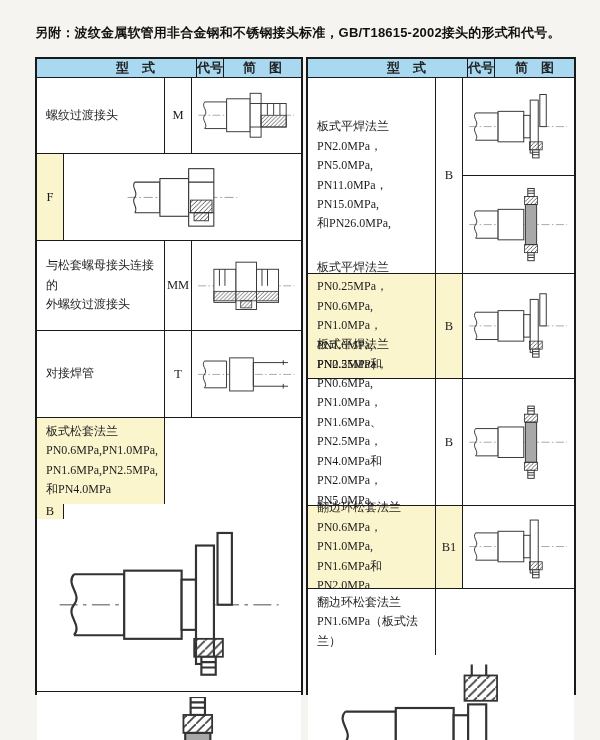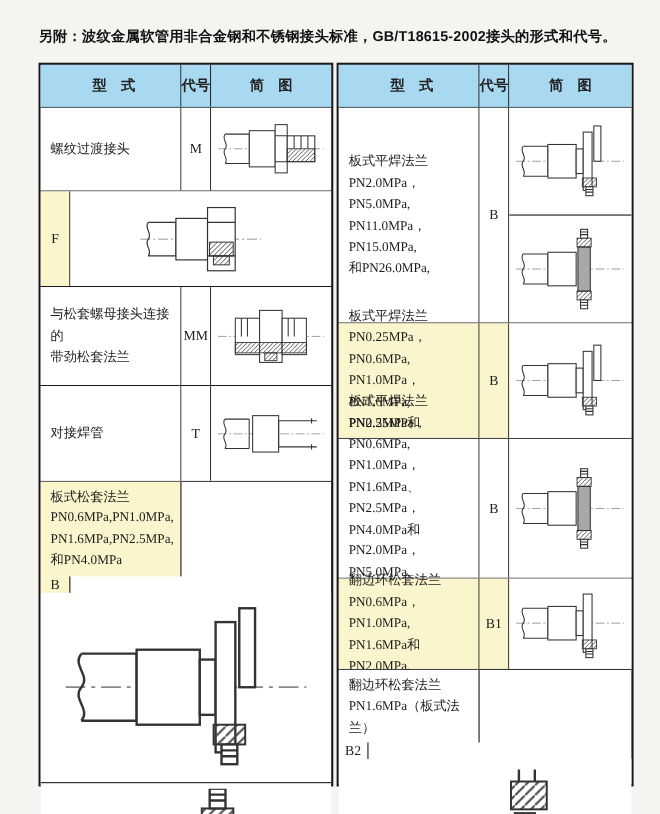--- a/index.html
+++ b/index.html
@@ -36,21 +36,21 @@
   .hl .cell.type,.hl .cell.code{background:var(--hl-bg,#fbf5cd);}
   .cell.type span{
     font-family:"Liberation Serif",serif;
     font-size:12px;line-height:1.62;color:#1c1c1c;
     white-space:pre-line;
   }
   .cell.code span{
     font-family:"Liberation Serif",serif;
     font-size:12.5px;color:#1c1c1c;text-align:right;
   }
-  .hrow{height:39px;background:var(--hdr-bg,#a9d8f1);}
+  .hrow{height:19px;background:var(--hdr-bg,#a9d8f1);padding-left:32px;}
   .hrow .cell{background:var(--hdr-bg,#a9d8f1);display:flex;align-items:center;justify-content:center;}
   .hrow .cell span{
     font-family:"Liberation Sans",sans-serif;
     font-size:13px;font-weight:bold;color:#222;white-space:pre;
   }
   .slot{flex:1;display:flex;align-items:center;justify-content:center;overflow:hidden;}
   .slot + .slot{border-top:1px solid var(--border,#1a1a1a);}
   .slot svg{width:94%;height:94%;}
   
   .ln{fill:none;stroke:#333;stroke-width:1.2;}
@@ -127,21 +127,21 @@
               <rect class="hatch" x="74" y="48" width="24" height="14"></rect>
               <rect class="hatch" x="78" y="62" width="16" height="9"></rect>
             </svg>
           </div>
       </div>
     </div>
 
     <div class="row" style="height:90px">
       <div class="cell type">
           <span>与松套螺母接头连接的
-带劲松套法兰</span>
+外螺纹过渡接头</span>
         </div>
       <div class="cell code">
           <span>MM</span>
         </div>
       <div class="cell diag">
         <div class="slot">
             <svg viewBox="0 0 130 90" preserveAspectRatio="xMidYMid meet">
               <line class="cl" x1="4" y1="45" x2="126" y2="45"></line>
               <rect class="fl" x="24" y="24" width="28" height="42"></rect>
               <rect class="fl" x="52" y="15" width="26" height="60"></rect>
@@ -358,23 +358,20 @@
             </svg>
           </div>
       </div>
     </div>
 
     <div class="row" style="height:104px">
       <div class="cell type">
           <span>翻边环松套法兰
 PN1.6MPa（板式法兰）</span>
         </div>
-      <div class="cell code">
-          <span>B2</span>
-        </div>
       <div class="cell diag">
         <div class="slot">
             <svg viewBox="0 0 130 90" preserveAspectRatio="xMidYMid meet">
               <line class="cl" x1="4" y1="45" x2="126" y2="45"></line>
               <path class="ln" d="M12,28 H40 M12,62 H40 M40,28 V62"></path>
               <path class="ln" d="M12,28 c-5,6 5,11 0,17 c-5,6 5,11 0,17"></path>
               <rect class="fl" x="40" y="26" width="32" height="38"></rect>
               <rect class="fl" x="72" y="30" width="8" height="30"></rect>
               <rect class="fl" x="80" y="24" width="10" height="42"></rect>
               <rect class="hatch" x="78" y="8" width="18" height="14"></rect>

